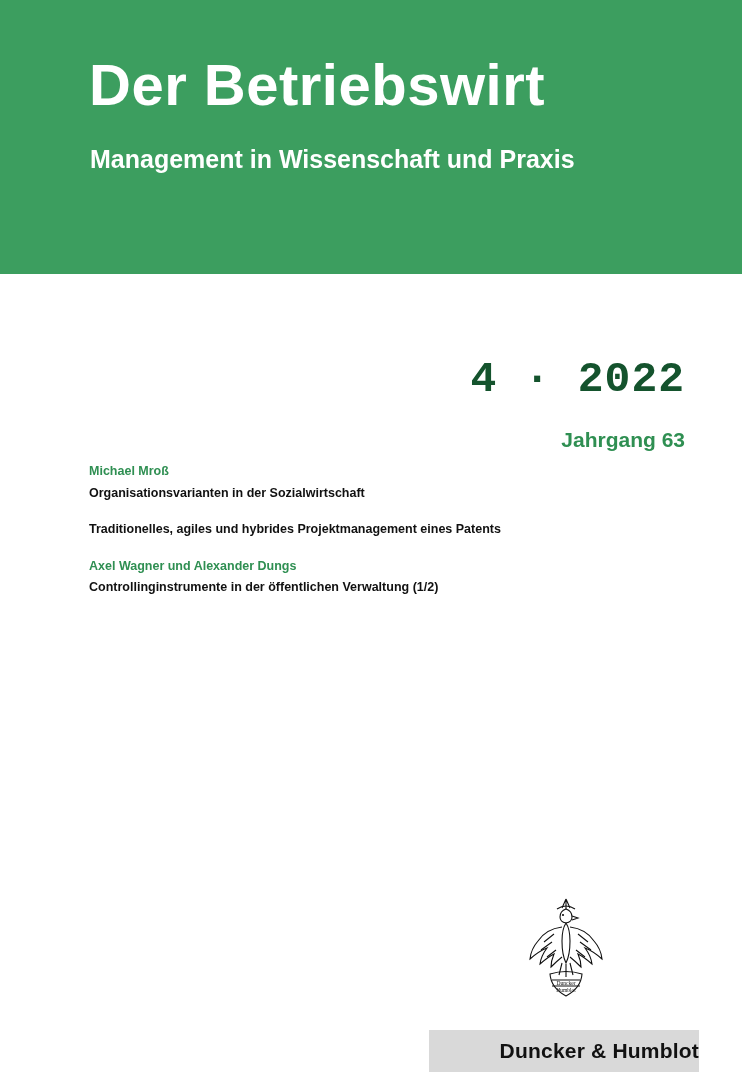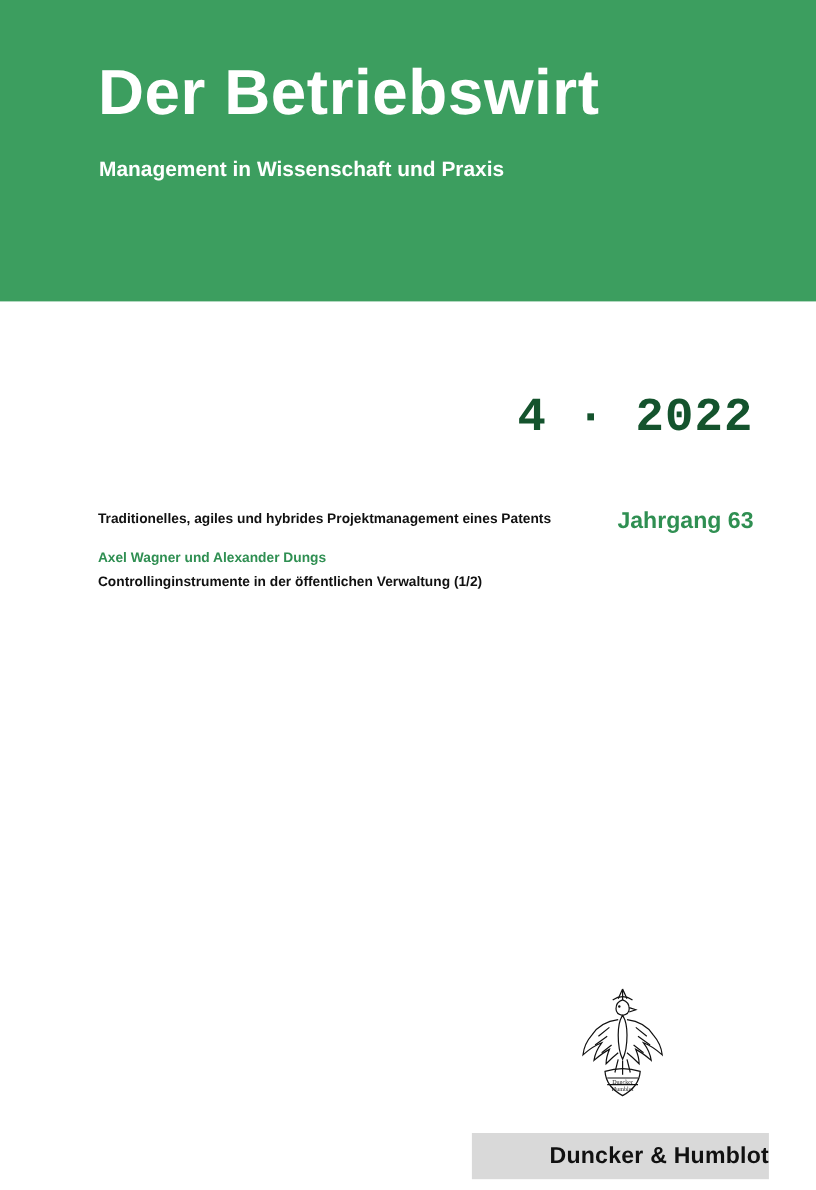--- a/index.html
+++ b/index.html
@@ -41,21 +41,21 @@
     color: #ffffff;
     letter-spacing: 0.5px;
     line-height: 1.05;
     white-space: nowrap;
   }
   .journal-subtitle {
     position: absolute;
     left: 90px;
     top: 141px;
     width: 560px;
-    font-size: 19px;
+    font-size: 25px;
     font-weight: bold;
     color: #ffffff;
     line-height: 1.45;
   }
 
   
   .issue-number {
     position: absolute;
     right: 57px;
     top: 355px;
@@ -66,21 +66,20 @@
     text-align: left;
     font-family: Liberation Mono, monospace;
   }
   .volume {
     position: absolute;
     right: 57px;
     top: 428px;
     font-size: 21px;
     font-weight: bold;
     color: #2f8f52;
-    margin-top: 34px;
   }
 
   
   .contents {
     position: absolute;
     left: 89px;
     top: 462px;
     width: 560px;
   }
   .entry {
@@ -141,20 +140,24 @@
   <div class="masthead">
     <div class="journal-title">Der Betriebswirt</div>
     <div class="journal-subtitle">Management in Wissenschaft und Praxis</div>
   </div>
 
   <div class="issue-number">4 · 2022</div>
   <div class="volume">Jahrgang 63</div>
 
   <div class="contents">
 
+    <div class="entry">
+      <div class="authors">Michael Mroß</div>
+      <div class="article-title">Organisationsvarianten in der Sozialwirtschaft</div>
+    </div>
 
     <div class="entry">
       <div class="article-title">Traditionelles, agiles und hybrides Projektmanagement eines Patents</div>
     </div>
 
 
     <div class="entry">
       <div class="authors">Axel Wagner und Alexander Dungs</div>
       <div class="article-title">Controllinginstrumente in der öffentlichen Verwaltung (1/2)</div>
     </div>

